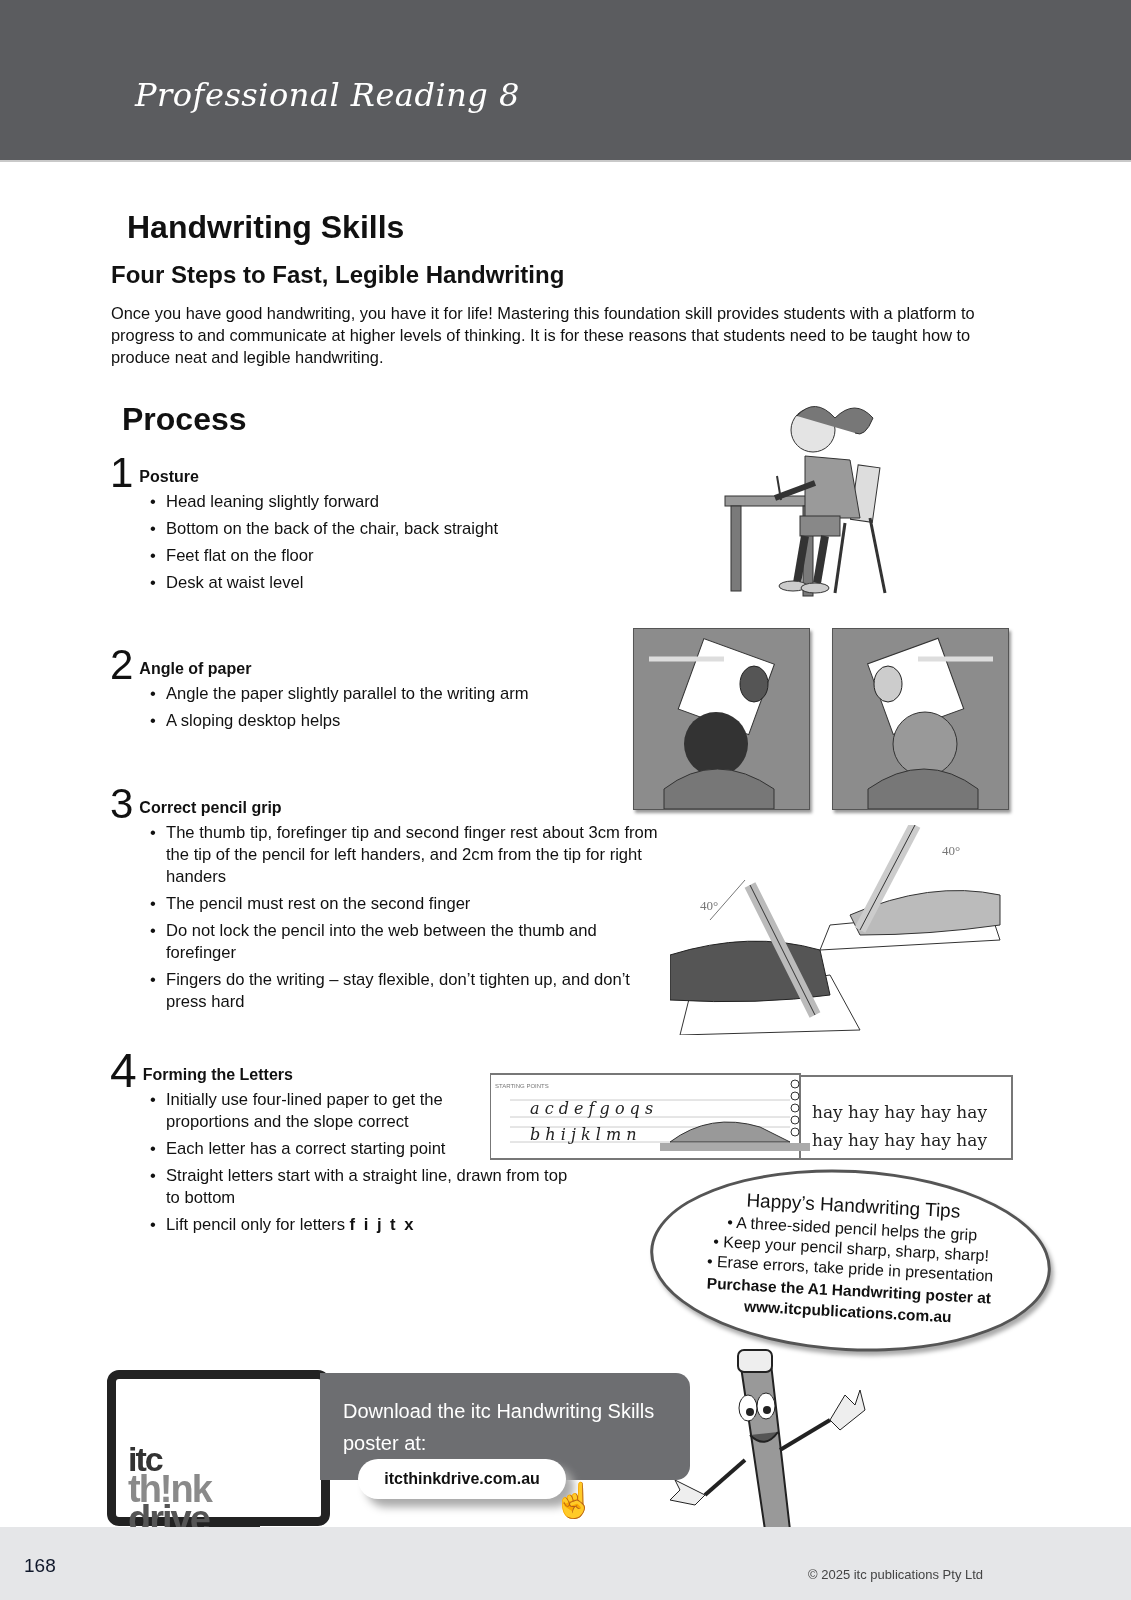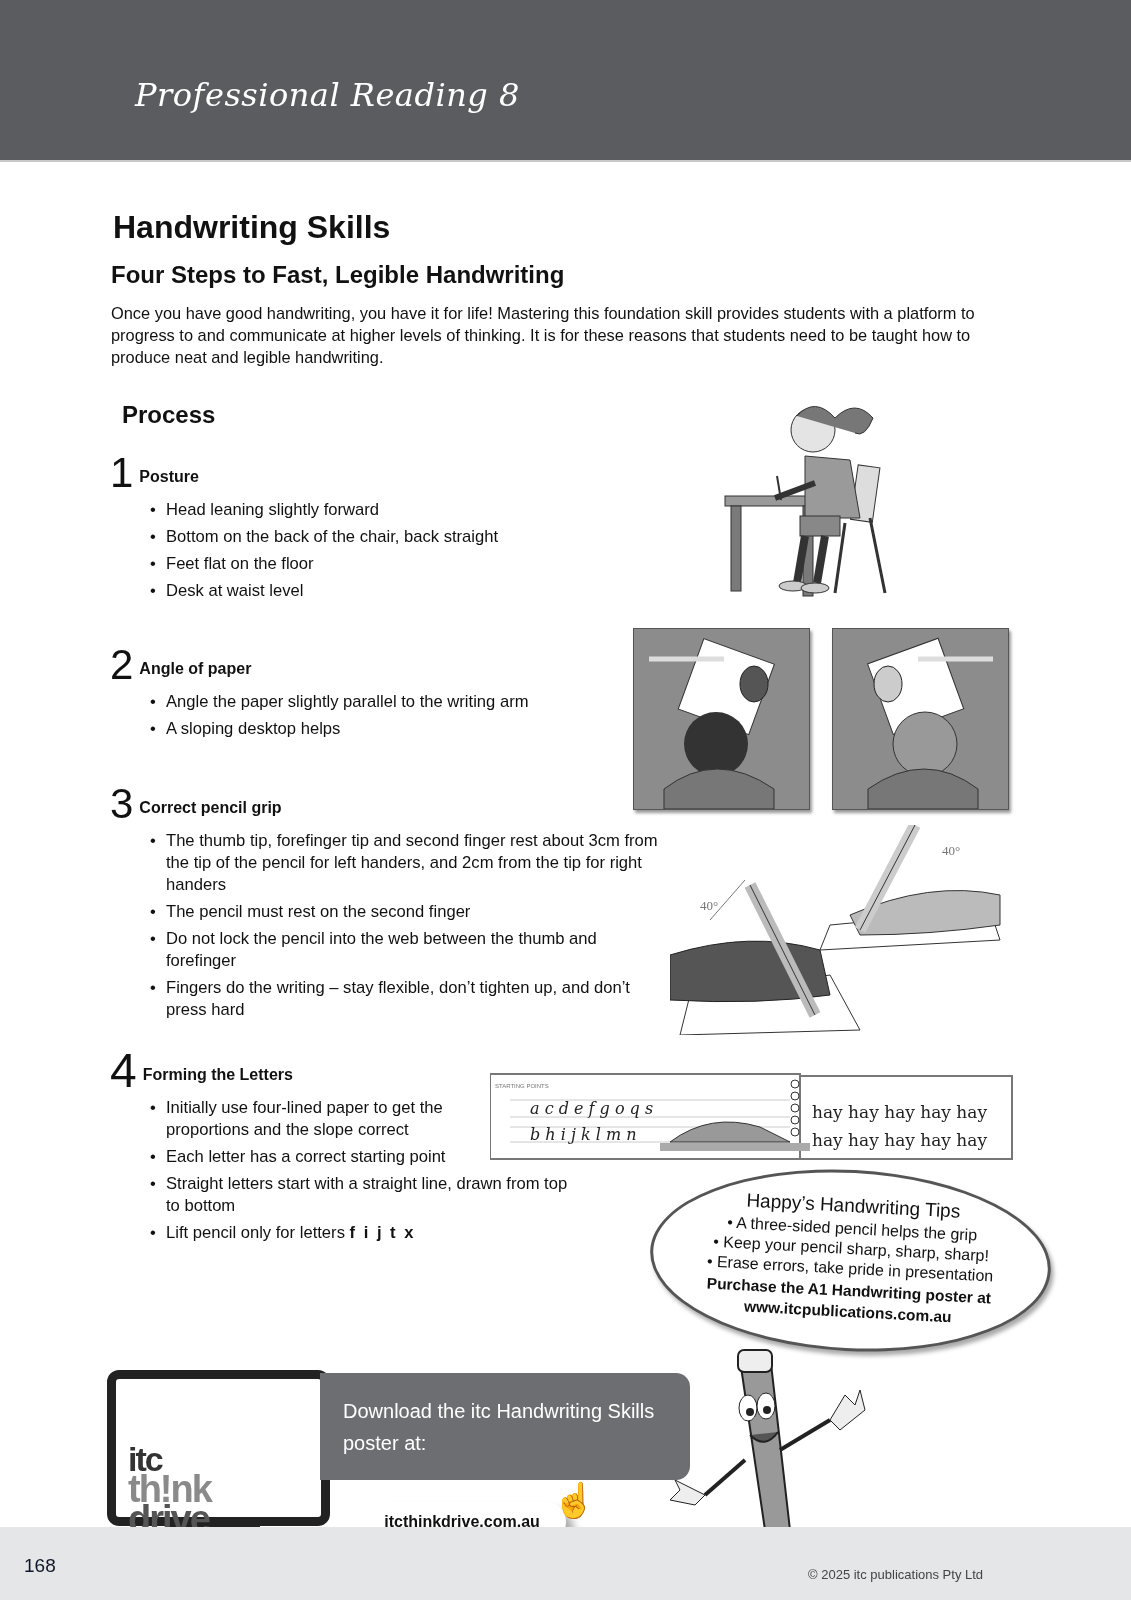--- a/index.html
+++ b/index.html
@@ -11,30 +11,30 @@
   .header {
     position: absolute; left: 0; top: 0; width: 1131px; height: 160px;
     background: #5b5c5f;
     border-bottom: 2px solid #c9c9c9;
   }
   .header-title {
     position: absolute; left: 135px; top: 76px;
     font-family: "DejaVu Serif", serif; font-style: italic;
     color: #fff; font-size: 32px; letter-spacing: 0.5px;
   }
-  .h1 { position: absolute; left: 113px; top: 209px; font-size: 32px; font-weight: bold; margin: 0; color: #111; }
+  .h1 { position: absolute; left: 127px; top: 209px; font-size: 32px; font-weight: bold; margin: 0; color: #111; }
   .h2 { position: absolute; left: 111px; top: 261px; font-size: 24px; font-weight: bold; margin: 0; color: #111; }
   .intro { position: absolute; left: 111px; top: 302px; width: 920px; font-size: 16.4px; line-height: 22px; margin: 0; }
-  .process { position: absolute; left: 122px; top: 401px; font-size: 24px; font-weight: bold; margin: 0; }
+  .process { position: absolute; left: 122px; top: 401px; font-size: 32px; font-weight: bold; margin: 0; }
 
   .step { position: absolute; left: 110px; }
   .step-head { display: flex; align-items: flex-end; }
   .step-num { font-size: 42px; line-height: 36px; font-weight: normal; margin-right: 6px; }
   .step-title { font-size: 16px; font-weight: bold; line-height: 28px; }
-  .bullets { list-style: none; margin: 8px 0 0 40px; padding: 0; }
+  .bullets { list-style: none; margin: 0 0 0 40px; padding: 0; }
   .bullets li { position: relative; padding-left: 16px; font-size: 16.6px; line-height: 22px; margin-bottom: 5px; }
   .bullets li::before { content: "•"; position: absolute; left: 0; top: 0; }
   .bold-letters { font-weight: bold; letter-spacing: 2px; }
 
   .illus { position: absolute; }
   .girl { left: 705px; top: 388px; width: 195px; height: 210px; }
   .overhead { top: 628px; width: 175px; height: 180px; background: #8c8c8c; border: 1px solid #555; box-shadow: 2px 3px 3px #999; }
   .ov1 { left: 633px; }
   .ov2 { left: 832px; }
   .grip { left: 670px; top: 825px; width: 350px; height: 210px; }
@@ -61,21 +61,21 @@
   .logo .l1 { font-size: 34px; color: #333; letter-spacing: -2px; display: block; }
   .logo .l2 { font-size: 38px; color: #8a8a8a; letter-spacing: -2px; display: block; }
   .logo .l3 { font-size: 38px; color: #555; letter-spacing: -2px; display: block; }
 
   .download-panel {
     position: absolute; left: 320px; top: 1373px; width: 370px; height: 107px;
     background: #6d6e71; border-radius: 0 14px 14px 0;
   }
   .download-text { position: absolute; left: 15px; top: 14px; color: #fff; font-size: 20px; line-height: 32px; margin: 8px; width: 350px; }
   .url-pill {
-    position: absolute; left: 358px; top: 1502px; width: 208px; height: 40px;
+    position: absolute; left: 358px; top: 1459px; width: 208px; height: 40px;
     background: #fff; border-radius: 20px;
     box-shadow: 8px 8px 8px #aaa;
     display: flex; align-items: center; justify-content: center;
     font-size: 16px; font-weight: bold; color: #111;
     text-decoration: none;
   }
   .hand-cursor { position: absolute; left: 553px; top: 1480px; font-size: 34px; color: #222; }
 
   .mascot { position: absolute; left: 670px; top: 1340px; width: 210px; height: 190px; }
 

